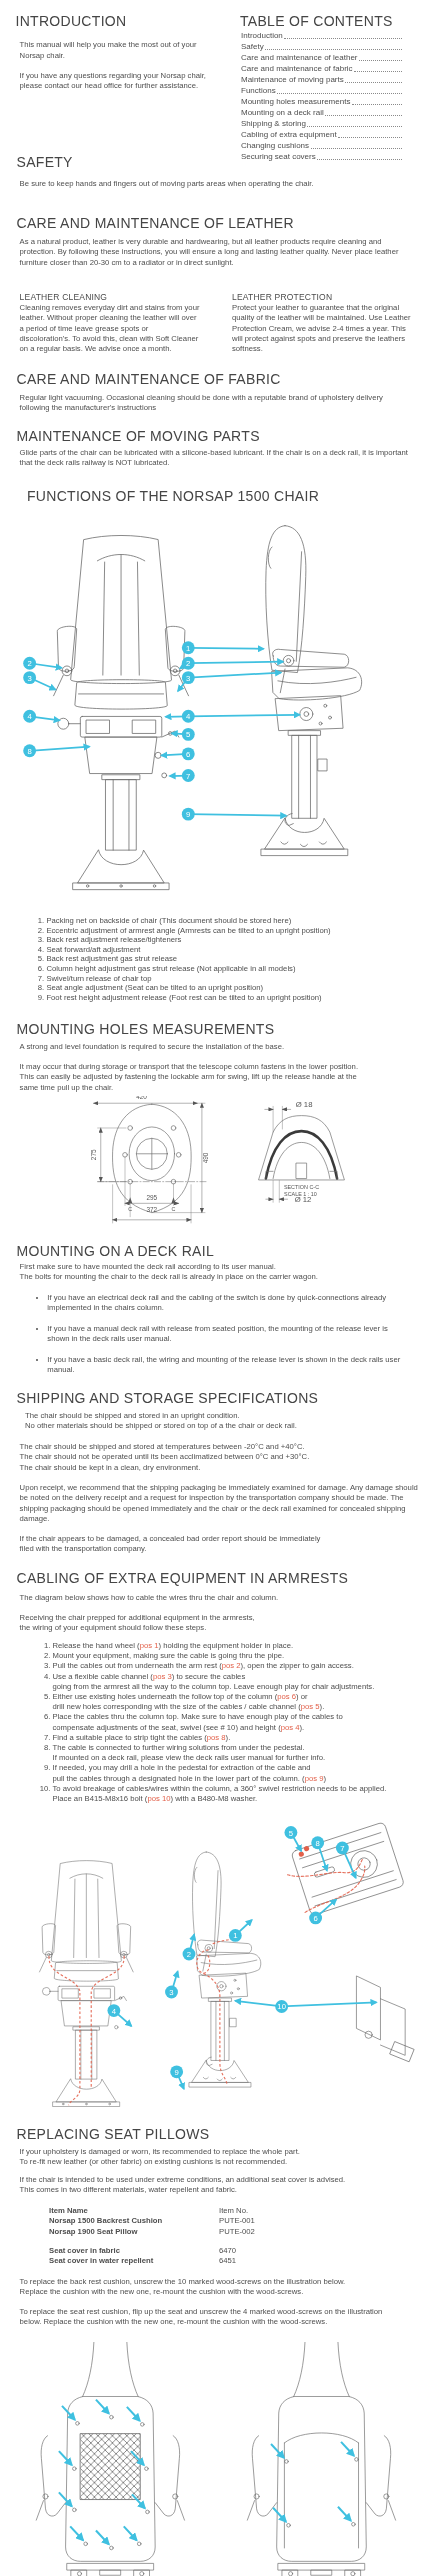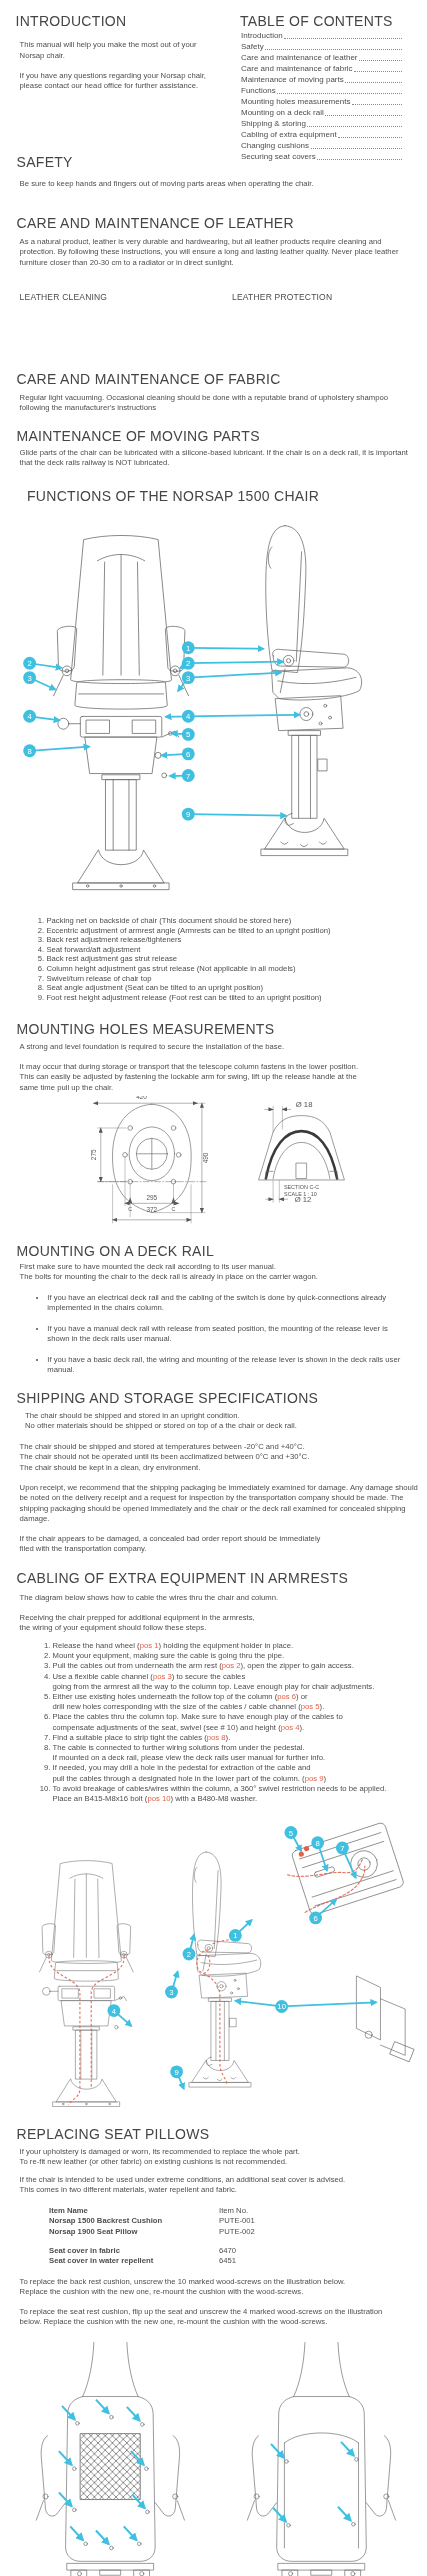--- a/index.html
+++ b/index.html
@@ -201,27 +201,29 @@
     </li>
   </ul>
 
 <h1 class="abs" style="left:16.5px;top:154px">SAFETY</h1>
 <p class="abs" style="left:19.6px;top:179px;width:371px">Be sure to keep hands and fingers out of moving parts areas when operating the chair.</p>
 
 <h1 class="abs" style="left:16.5px;top:215px">CARE AND MAINTENANCE OF LEATHER</h1>
 <p class="abs" style="left:19.6px;top:237px;width:387px">As a natural product, leather is very durable and hardwearing, but all leather products require cleaning and protection. By following these instructions, you will ensure a long and lasting leather quality. Never place leather furniture closer than 20-30 cm to a radiator or in direct sunlight.</p>
 <div class="abs" style="left:19.6px;top:292px;width:181px">
   <h2>LEATHER CLEANING</h2>
+  <p style="margin-top:1px">Cleaning removes everyday dirt and stains from your leather.  Without proper cleaning the leather will over a period of time leave grease spots or discoloration's. To avoid this, clean with Soft Cleaner on a regular basis. We advise once a month.</p>
 </div>
 <div class="abs" style="left:232px;top:292px;width:179px">
   <h2>LEATHER PROTECTION</h2>
+  <p style="margin-top:1px">Protect your leather to guarantee that the original quality of the leather will be maintained. Use Leather Protection Cream, we advise 2-4 times a year. This will protect against spots and preserve the leathers softness.</p>
 </div>
 
 <h1 class="abs" style="left:16.5px;top:371px">CARE AND MAINTENANCE OF FABRIC</h1>
-<p class="abs" style="left:19.6px;top:393px;width:381px">Regular light vacuuming. Occasional cleaning should be done with a reputable brand of upholstery shampoo following the manufacturer's instructions</p>
+<p class="abs" style="left:19.6px;top:393px;width:381px">Regular light vacuuming. Occasional cleaning should be done with a reputable brand of upholstery delivery following the manufacturer's instructions</p>
 
 <h1 class="abs" style="left:16.5px;top:428px">MAINTENANCE OF MOVING PARTS</h1>
 <p class="abs" style="left:19.6px;top:448px;width:397px">Glide parts of the chair can be lubricated with a silicone-based lubricant. If the chair is on a deck rail, it is important that the deck rails railway is NOT lubricated.</p>
 
 <h1 class="abs" style="left:27px;top:488px">FUNCTIONS OF THE NORSAP 1500 CHAIR</h1>
 
 <svg id="fn-svg" class="abs" style="left:14.4px;top:518px" width="398" height="376" viewBox="0 0 772 730">
   <use href="#chairF" xlink:href="#chairF" transform="translate(60,10) scale(1.18)"></use>
   <use href="#chairS" xlink:href="#chairS" transform="translate(420,8) scale(1.15)"></use>
 <g>

